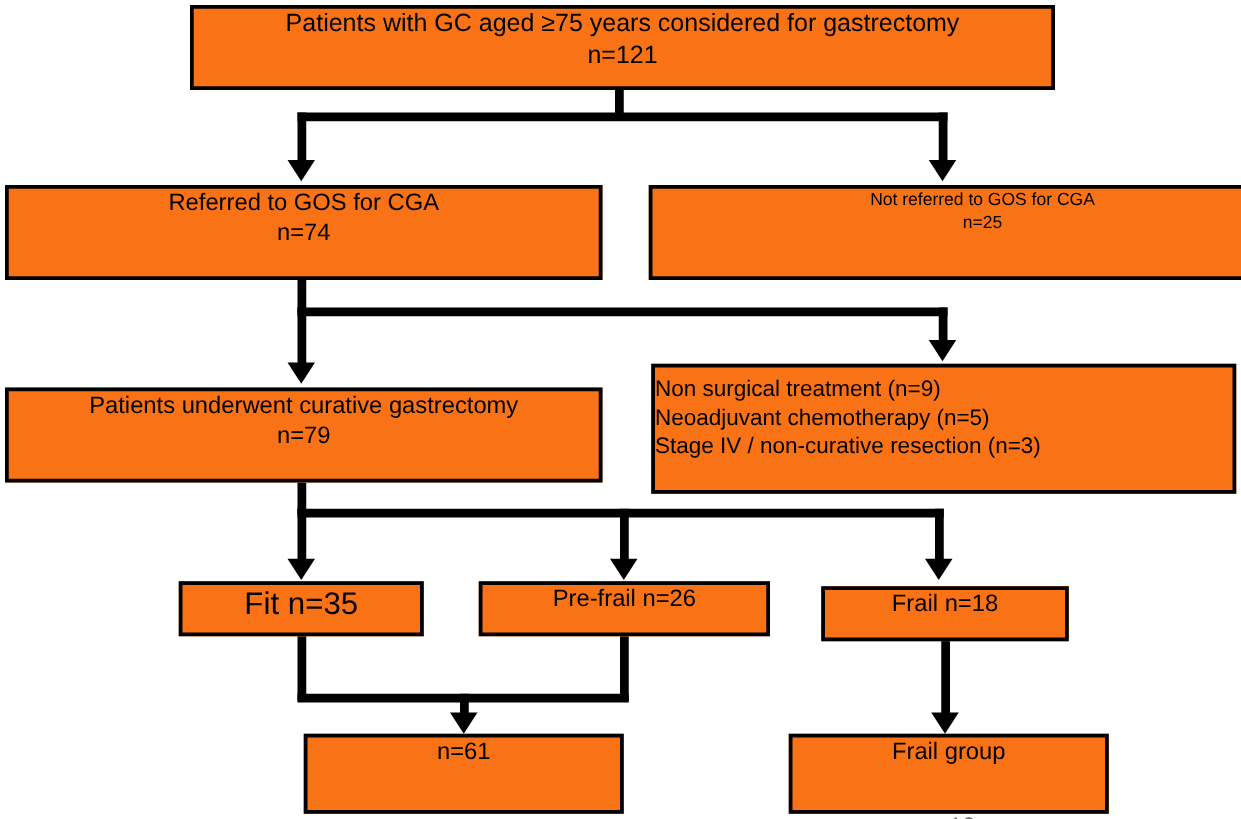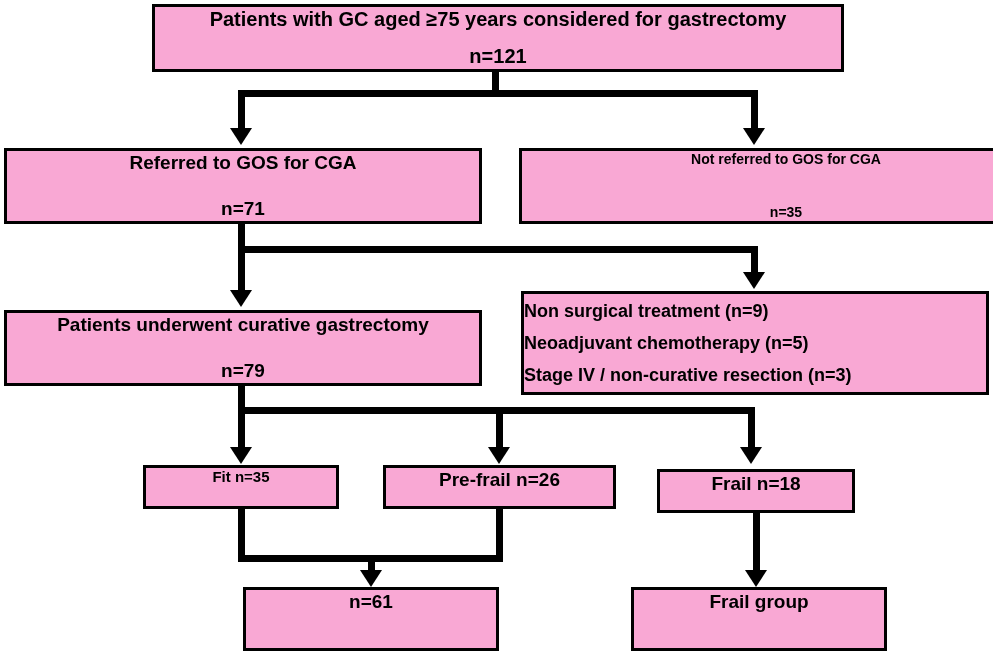--- a/index.html
+++ b/index.html
@@ -14,27 +14,27 @@
     position: relative;
     width: 993px;
     height: 655px;
     background: #ffffff;
     overflow: hidden;
   }
   .node {
     position: absolute;
     box-sizing: border-box;
     border: 3px solid #000000;
-    background: #f9a8d4;
+    background: #f97316;
     display: flex;
     flex-direction: column;
     align-items: center;
-    justify-content: space-between;
+    justify-content: flex-start;
     text-align: center;
-    font-weight: bold;
+    font-weight: normal;
     color: #000000;
     line-height: 1.25;
   }
   .node.left-align {
     align-items: flex-start;
     text-align: left;
   }
   .node .line {
     display: block;
     white-space: nowrap;
@@ -50,21 +50,21 @@
     border-left: 11px solid transparent;
     border-right: 11px solid transparent;
     border-top: 17px solid #000000;
   }
   
   #n-top      { left: 152px; top: 4px;   width: 692px; height: 68px;  font-size: 20px; }
   #n-referred { left: 4px;   top: 148px; width: 478px; height: 76px;  font-size: 19px; }
   #n-notref   { left: 519px; top: 148px; width: 534px; height: 76px;  font-size: 14px; }
   #n-curative { left: 4px;   top: 310px; width: 478px; height: 76px;  font-size: 19px; }
   #n-excluded { left: 521px; top: 291px; width: 468px; height: 104px; font-size: 18px; padding: 6px 10px 6px 0; }
-  #n-fit      { left: 143px; top: 465px; width: 196px; height: 44px;  font-size: 15px; }
+  #n-fit      { left: 143px; top: 465px; width: 196px; height: 44px;  font-size: 25px; }
   #n-prefrail { left: 383px; top: 465px; width: 233px; height: 44px;  font-size: 19px; }
   #n-frail    { left: 657px; top: 469px; width: 198px; height: 44px;  font-size: 19px; }
   #n-fitgroup { left: 243px; top: 587px; width: 256px; height: 64px;  font-size: 19px; }
   #n-frailgrp { left: 631px; top: 587px; width: 256px; height: 64px;  font-size: 19px; gap: 36px; }
 </style>
 </head>
 <body>
 
 <div id="canvas">
 
@@ -113,26 +113,26 @@
   <div class="bar" style="left:753px; top:509px; width:7px; height:66px;"></div>
   <div class="arrow-down" style="left:745px; top:570px;"></div>
 
   <div class="node" id="n-top">
     <span class="line">Patients with GC aged ≥75 years considered for gastrectomy</span>
     <span class="line">n=121</span>
   </div>
 
   <div class="node" id="n-referred">
     <span class="line">Referred to GOS for CGA</span>
-    <span class="line">n=71</span>
+    <span class="line">n=74</span>
   </div>
 
   <div class="node" id="n-notref">
     <span class="line">Not referred to GOS  for CGA</span>
-    <span class="line">n=35</span>
+    <span class="line">n=25</span>
   </div>
 
   <div class="node" id="n-curative">
     <span class="line">Patients underwent curative gastrectomy</span>
     <span class="line">n=79</span>
   </div>
 
   <div class="node left-align" id="n-excluded">
     <span class="line">Non surgical treatment (n=9)</span>
     <span class="line">Neoadjuvant chemotherapy (n=5)</span>

